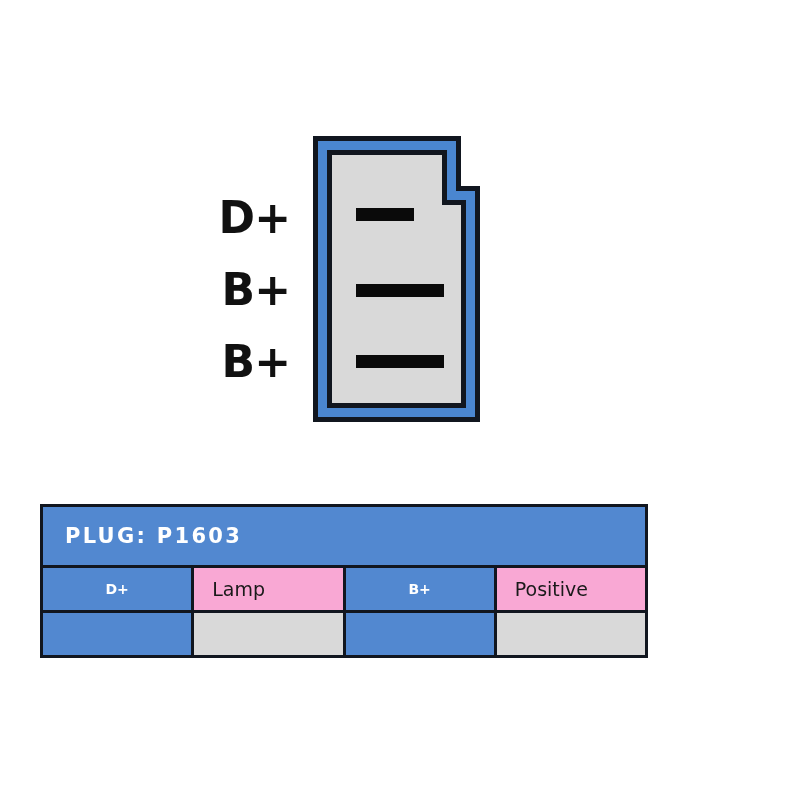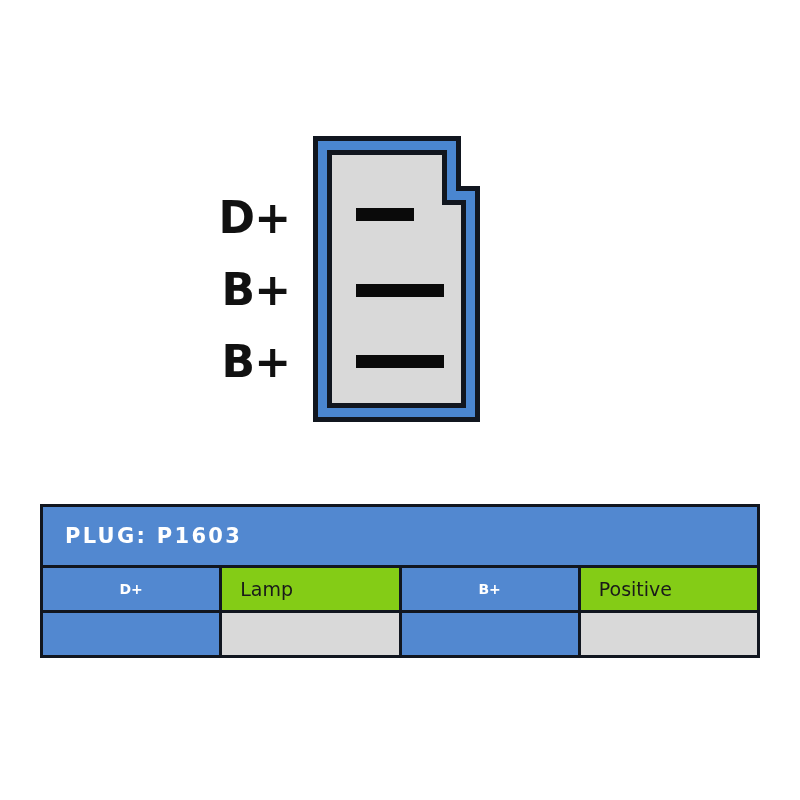--- a/index.html
+++ b/index.html
@@ -37,21 +37,21 @@
   }
   #pin-label-0 { left: 170px; top: 196px; }
   #pin-label-1 { left: 170px; top: 268px; }
   #pin-label-2 { left: 170px; top: 340px; }
 
   
   #plug-table {
     position: absolute;
     left: 40px;
     top: 504px;
-    width: 720px;
+    width: 608px;
     border-collapse: collapse;
     table-layout: fixed;
     border: 3px solid #11161f;
   }
   #plug-table td {
     border: 3px solid #11161f;
     padding: 0;
     height: 42px;
     vertical-align: middle;
   }
@@ -66,21 +66,21 @@
   }
   .cell-pin {
     background: #5288d0;
     color: #ffffff;
     font-size: 14px;
     font-weight: 700;
     text-align: center;
     width: 90px;
   }
   .cell-desc {
-    background: #84cc16;
+    background: #f9a8d4;
     color: #1a1a1a;
     font-size: 19px;
     font-weight: 400;
     padding-left: 18px !important;
   }
   .cell-blank-pin {
     background: #5288d0;
   }
   .cell-blank-desc {
     background: #d9d9d9;

